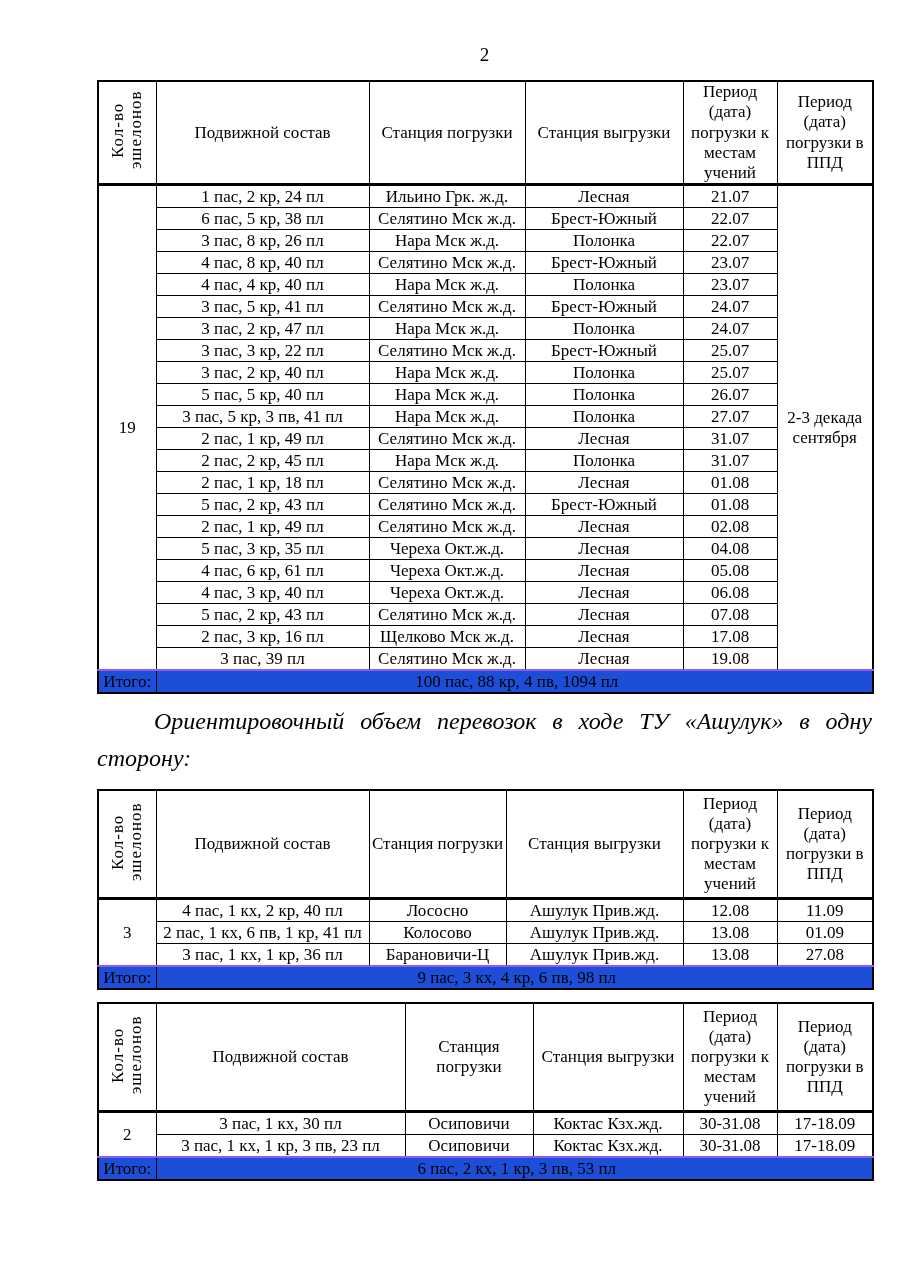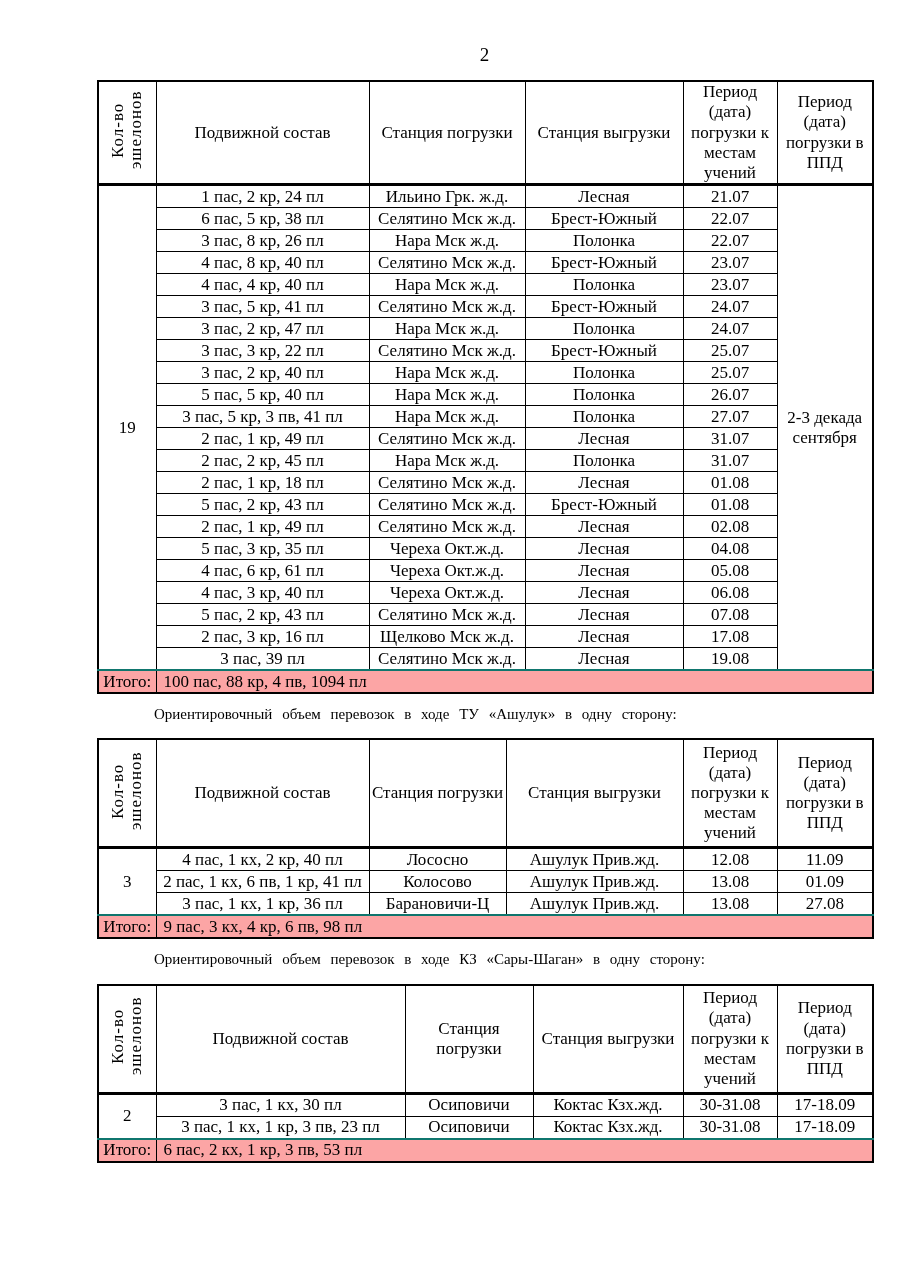--- a/index.html
+++ b/index.html
@@ -24,28 +24,29 @@
   }
   table.doc thead th{border-bottom:3px solid #000;}
   table.doc tbody td{height:21px;}
   .h1 thead th{height:100px;}
   .h2 thead th{height:106px;}
   .vhead{
     display:inline-block;writing-mode:vertical-rl;transform:rotate(180deg);
     height:96px;letter-spacing:1px;line-height:1.05;
   }
   tr.total td{
-    background:#fca5a5;border-top:2px solid #0f766e;height:22px;
+    background:#1d4ed8;border-top:2px solid #8b5cf6;height:22px;
   }
   tr.total td.tlabel{text-align:center;}
-  tr.total td.tvalue{text-align:left;padding-left:7px;}
+  tr.total td.tvalue{text-align:center;padding-left:7px;}
   .para{
-    width:775px;font-size:15px;line-height:1.55;
+    width:775px;font-size:24px;line-height:1.55;
     text-align:justify;text-indent:57px;word-spacing:6px;
     margin:9px 0 5px 0;
+    font-style:italic;
   }
   .mt2{margin-top:4px;}
 </style>
 </head>
 <body>
 
 <div class="page">
 
   <div class="page-number">2</div>
 
@@ -304,21 +305,20 @@
       </tr>
       </tbody>
     <tbody>
       <tr class="total">
         <td class="tlabel">Итого:</td>
         <td class="tvalue" colspan="5">9 пас, 3 кх, 4 кр, 6 пв, 98 пл</td>
       </tr>
     </tbody>
   </table>
 
-  <p class="para">Ориентировочный объем перевозок в ходе КЗ «Сары-Шаган» в одну сторону:</p>
 
   <table class="doc h2 mt2">
     <colgroup>
       <col style="width:58px">
         <col style="width:249px">
         <col style="width:128px">
       <col style="width:150px">
         <col style="width:94px">
         <col style="width:96px">
     </colgroup>

